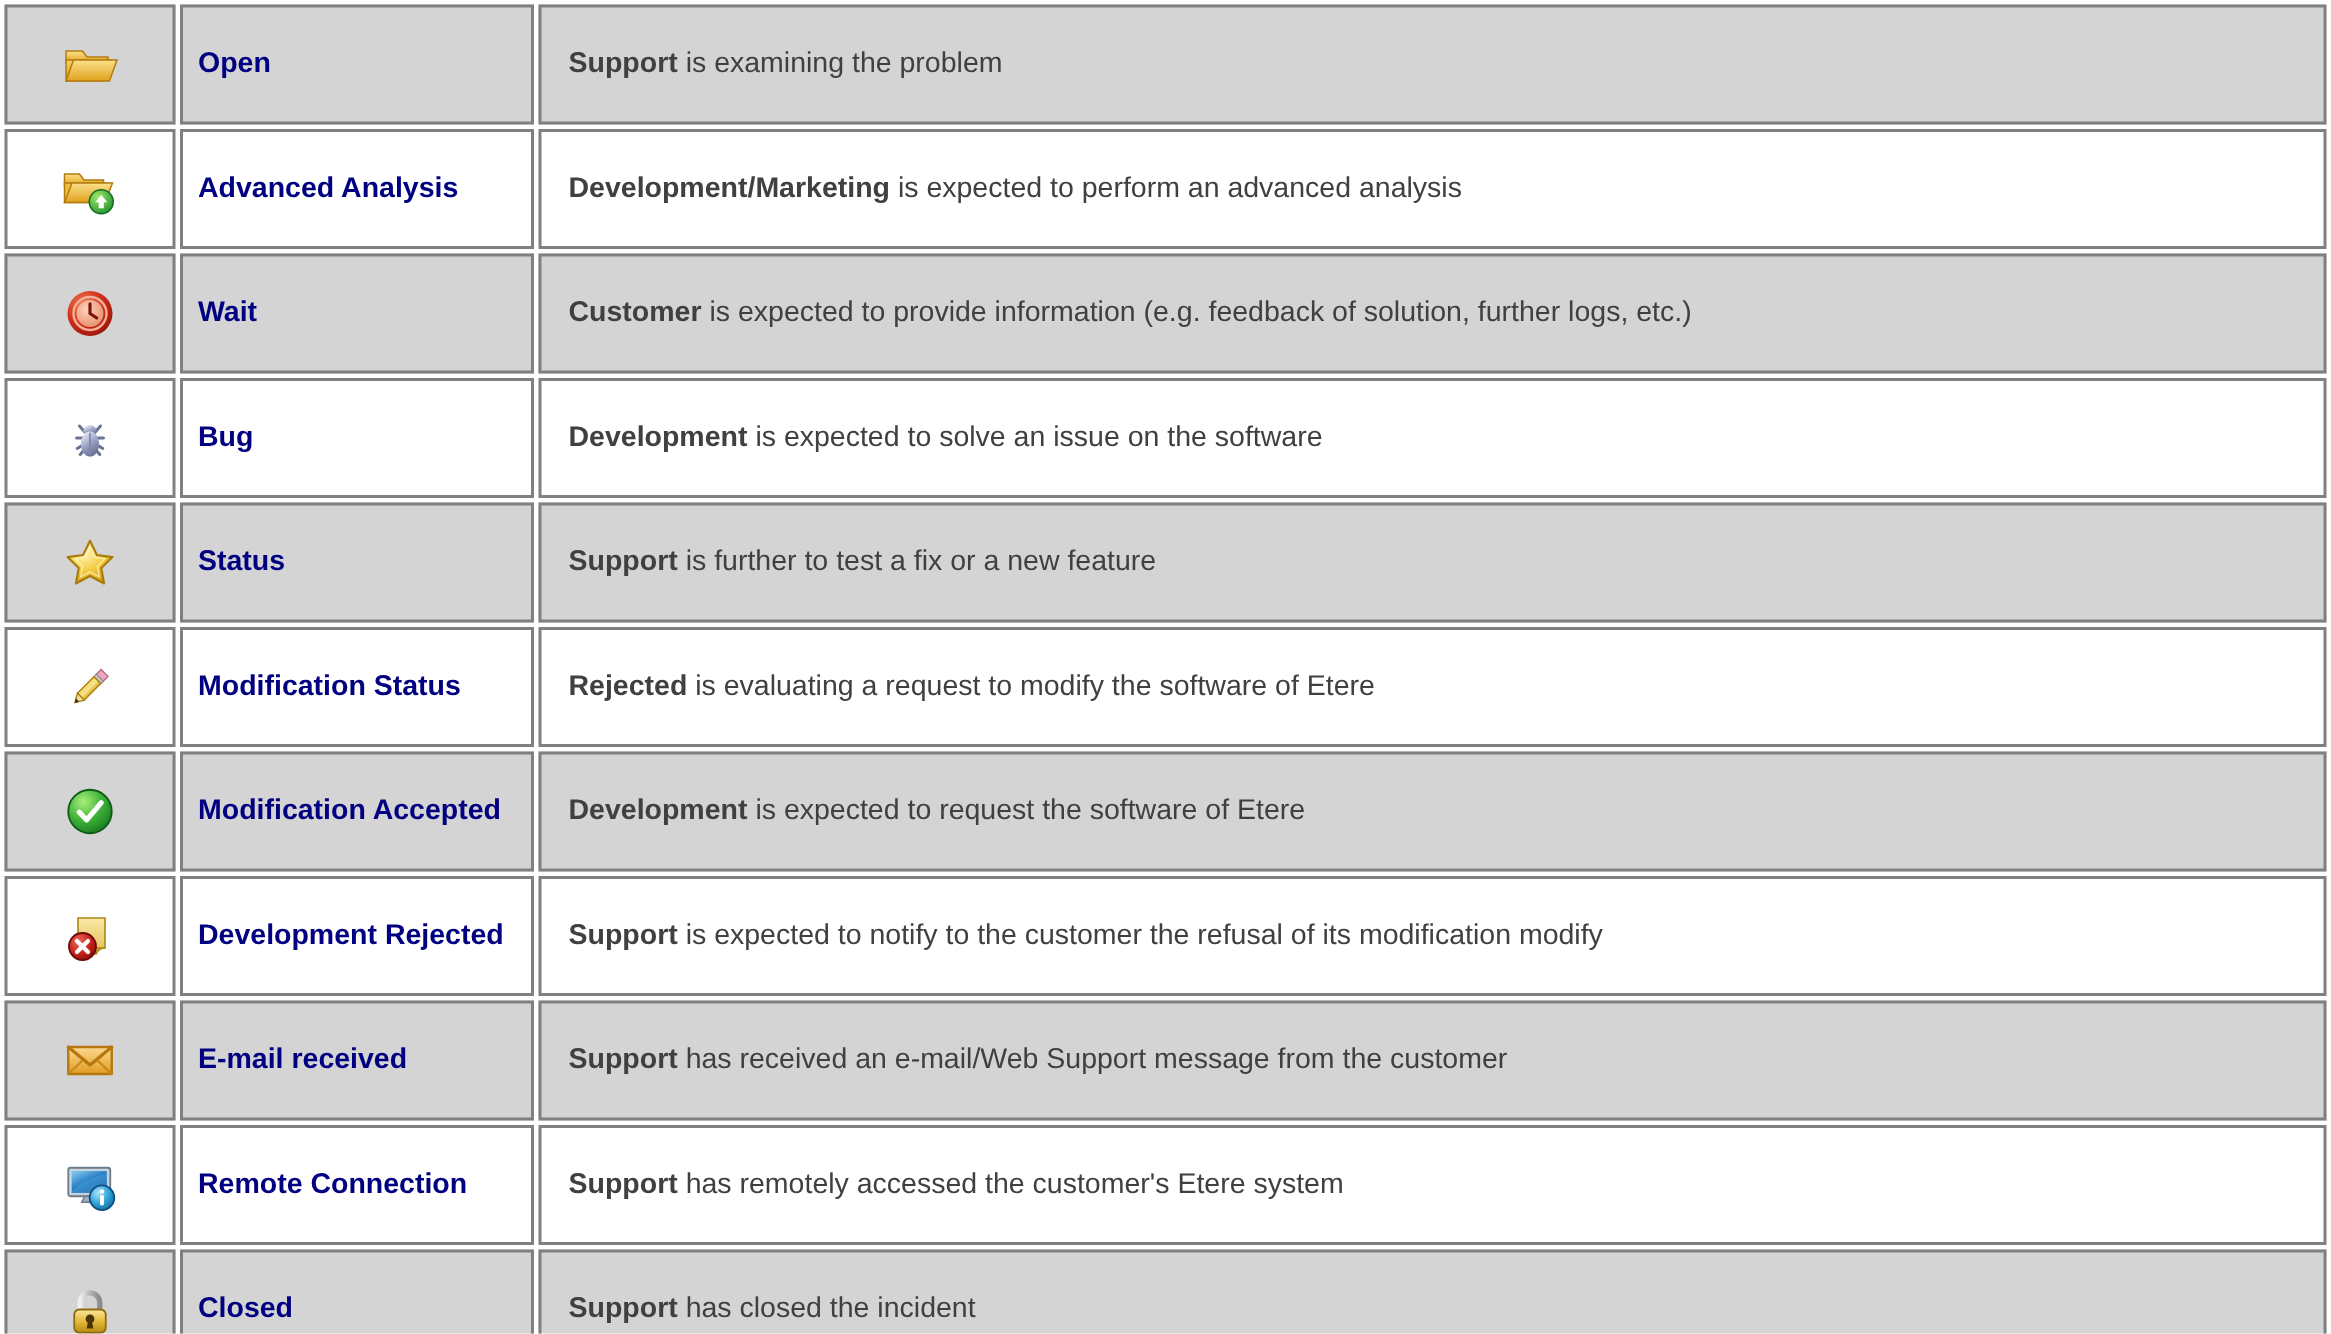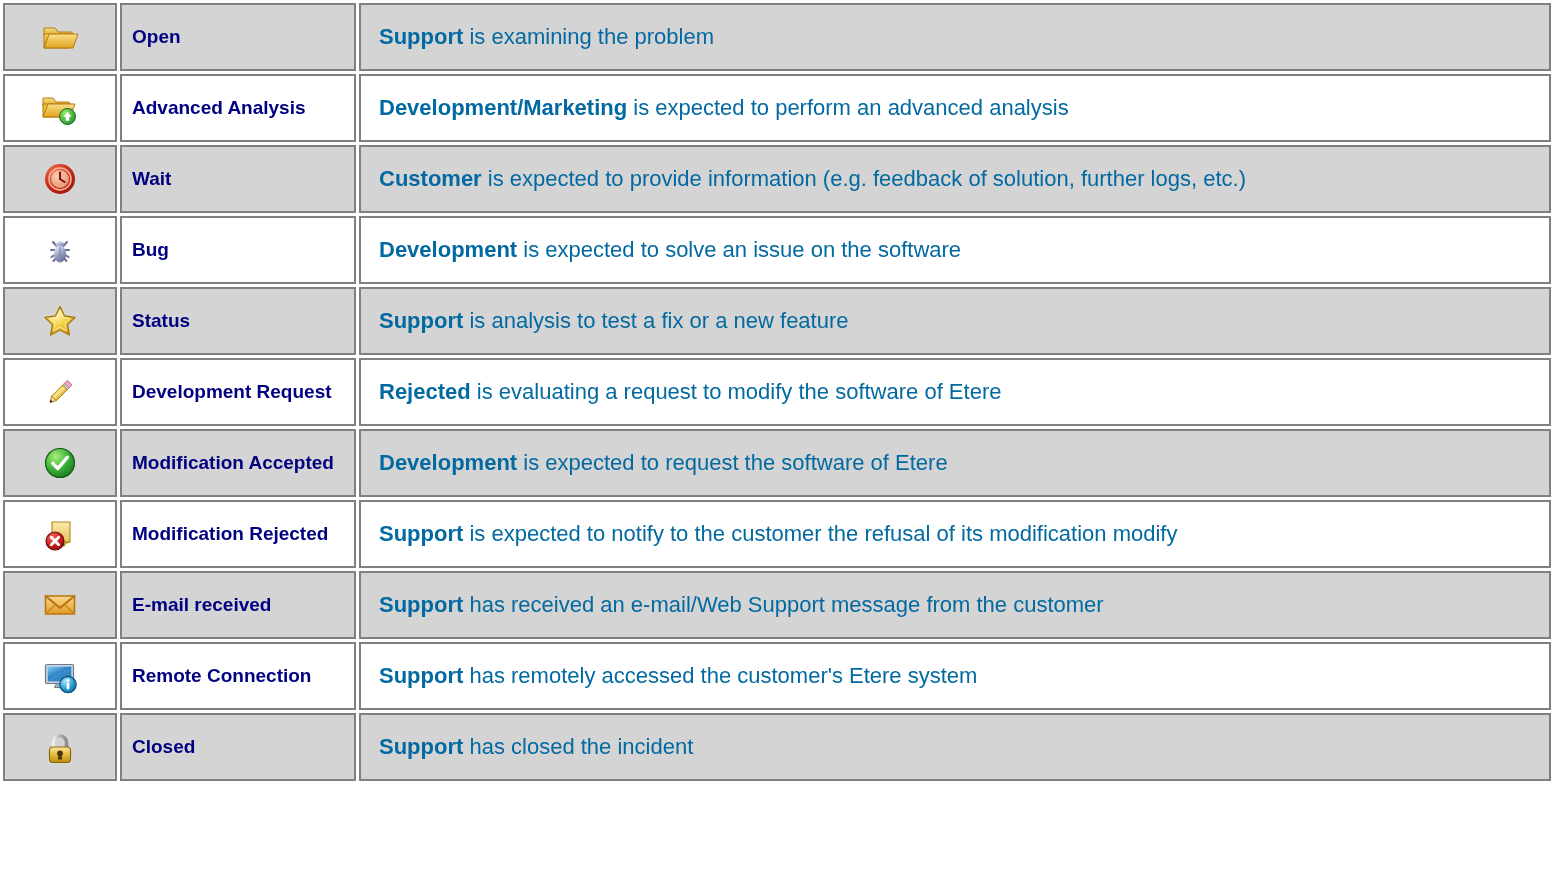--- a/index.html
+++ b/index.html
@@ -63,27 +63,27 @@
 
   .label-text {
     color: #000080;
     font-weight: bold;
     font-size: 19px;
     line-height: 1.28;
     display: block;
   }
 
   .desc-text {
-    color: #0369a1;
-    font-size: 22px;
+    color: #404040;
+    font-size: 19px;
     line-height: 1.3;
   }
   .desc-text .lead { font-weight: bold; }
 
-  .row-std { height: 68px; }
+  .row-std { height: 80px; }
 
   .icon-wrap {
     display: inline-block;
     width: 40px;
     height: 40px;
     line-height: 0;
     vertical-align: middle;
   }
   .icon-wrap svg { display: block; }
 </style>
@@ -208,21 +208,21 @@
           <stop offset="1" stop-color="#c9920f"></stop>
         </radialGradient>
       </defs>
       <path d="M20 5.5 L24.6 15 L35 16.4 L27.5 23.6 L29.4 34 L20 29 L10.6 34 L12.5 23.6 L5 16.4 L15.4 15 Z" fill="url(#gstar)" stroke="#a87c0c" stroke-width="1.4" stroke-linejoin="round"></path>
       <path d="M20 9.5 L23 16.6 L30 17.6 L24.9 22.6 L26.2 29.6 L20 26.2 L13.8 29.6 L15.1 22.6 L10 17.6 L17 16.6 Z" fill="none" stroke="#fff3bd" stroke-width="1" opacity="0.75"></path>
     </svg>
   </span></td>
           <td class="c-label">
             <span class="label-text">Status</span>
           </td>
-          <td class="c-desc"><span class="desc-text"><b class="lead">Support</b><span> is analysis to test a fix or a new feature</span></span></td>
+          <td class="c-desc"><span class="desc-text"><b class="lead">Support</b><span> is further to test a fix or a new feature</span></span></td>
         </tr>
         <tr class="norm row-std">
           <td class="c-icon"><span class="icon-wrap">
     <svg width="40" height="40" viewBox="0 0 40 40">
       <defs>
         <linearGradient id="gpen" x1="0" y1="0" x2="1" y2="0">
           <stop offset="0" stop-color="#f5d560"></stop>
                     <stop offset="0.5" stop-color="#f7e58f"></stop>
           <stop offset="1" stop-color="#d9a827"></stop>
         </linearGradient>
@@ -230,21 +230,21 @@
       <g transform="rotate(45 20 20)">
         <rect x="17" y="6.5" width="6.5" height="5" fill="#f0a6c0" stroke="#b06b85" stroke-width="0.9"></rect>
         <rect x="17" y="11" width="6.5" height="2.6" fill="#c9c9c9" stroke="#8e8e8e" stroke-width="0.8"></rect>
         <rect x="17" y="13.3" width="6.5" height="15.6" fill="url(#gpen)" stroke="#a9800f" stroke-width="0.9"></rect>
         <path d="M17 28.8 h6.5 L20.25 34.5 Z" fill="#f3dd97" stroke="#a9800f" stroke-width="0.9"></path>
         <path d="M18.7 32 h3.1 L20.25 34.5 Z" fill="#3a2a12"></path>
       </g>
     </svg>
   </span></td>
           <td class="c-label">
-            <span class="label-text">Development Request</span>
+            <span class="label-text">Modification Status</span>
           </td>
           <td class="c-desc"><span class="desc-text"><b class="lead">Rejected</b><span> is evaluating a request to modify the software of Etere</span></span></td>
         </tr>
         <tr class="alt row-std">
           <td class="c-icon"><span class="icon-wrap">
     <svg width="40" height="40" viewBox="0 0 40 40">
       <defs>
         <radialGradient id="gchk" cx="0.35" cy="0.28" r="0.85">
           <stop offset="0" stop-color="#a8f07a"></stop>
                     <stop offset="0.5" stop-color="#3fb23a"></stop>
@@ -274,21 +274,21 @@
           <stop offset="1" stop-color="#800a08"></stop>
         </radialGradient>
       </defs>
       <path d="M12 8 h18 v20 q-4.5 0 -6 4 H12 z" fill="url(#gnote)" stroke="#ad8818" stroke-width="1.1"></path>
       <path d="M30 28 q-4.5 0 -6 4 q0 -3 -1 -4 z" fill="#d9b44c" stroke="#ad8818" stroke-width="0.9"></path>
       <circle cx="15" cy="27" r="9" fill="url(#gx)" stroke="#6e0a06" stroke-width="1.2"></circle>
       <path d="M11.3 23.3 l7.4 7.4 M18.7 23.3 l-7.4 7.4" stroke="#ffffff" stroke-width="2.8" stroke-linecap="round"></path>
     </svg>
   </span></td>
           <td class="c-label">
-            <span class="label-text">Modification Rejected</span>
+            <span class="label-text">Development Rejected</span>
           </td>
           <td class="c-desc"><span class="desc-text"><b class="lead">Support</b><span> is expected to notify to the customer the refusal of its modification modify</span></span></td>
         </tr>
         <tr class="alt row-std">
           <td class="c-icon"><span class="icon-wrap">
     <svg width="40" height="40" viewBox="0 0 40 40">
       <defs>
         <linearGradient id="genv" x1="0" y1="0" x2="0" y2="1">
           <stop offset="0" stop-color="#fbd98f"></stop>
                     <stop offset="1" stop-color="#e09c23"></stop>

